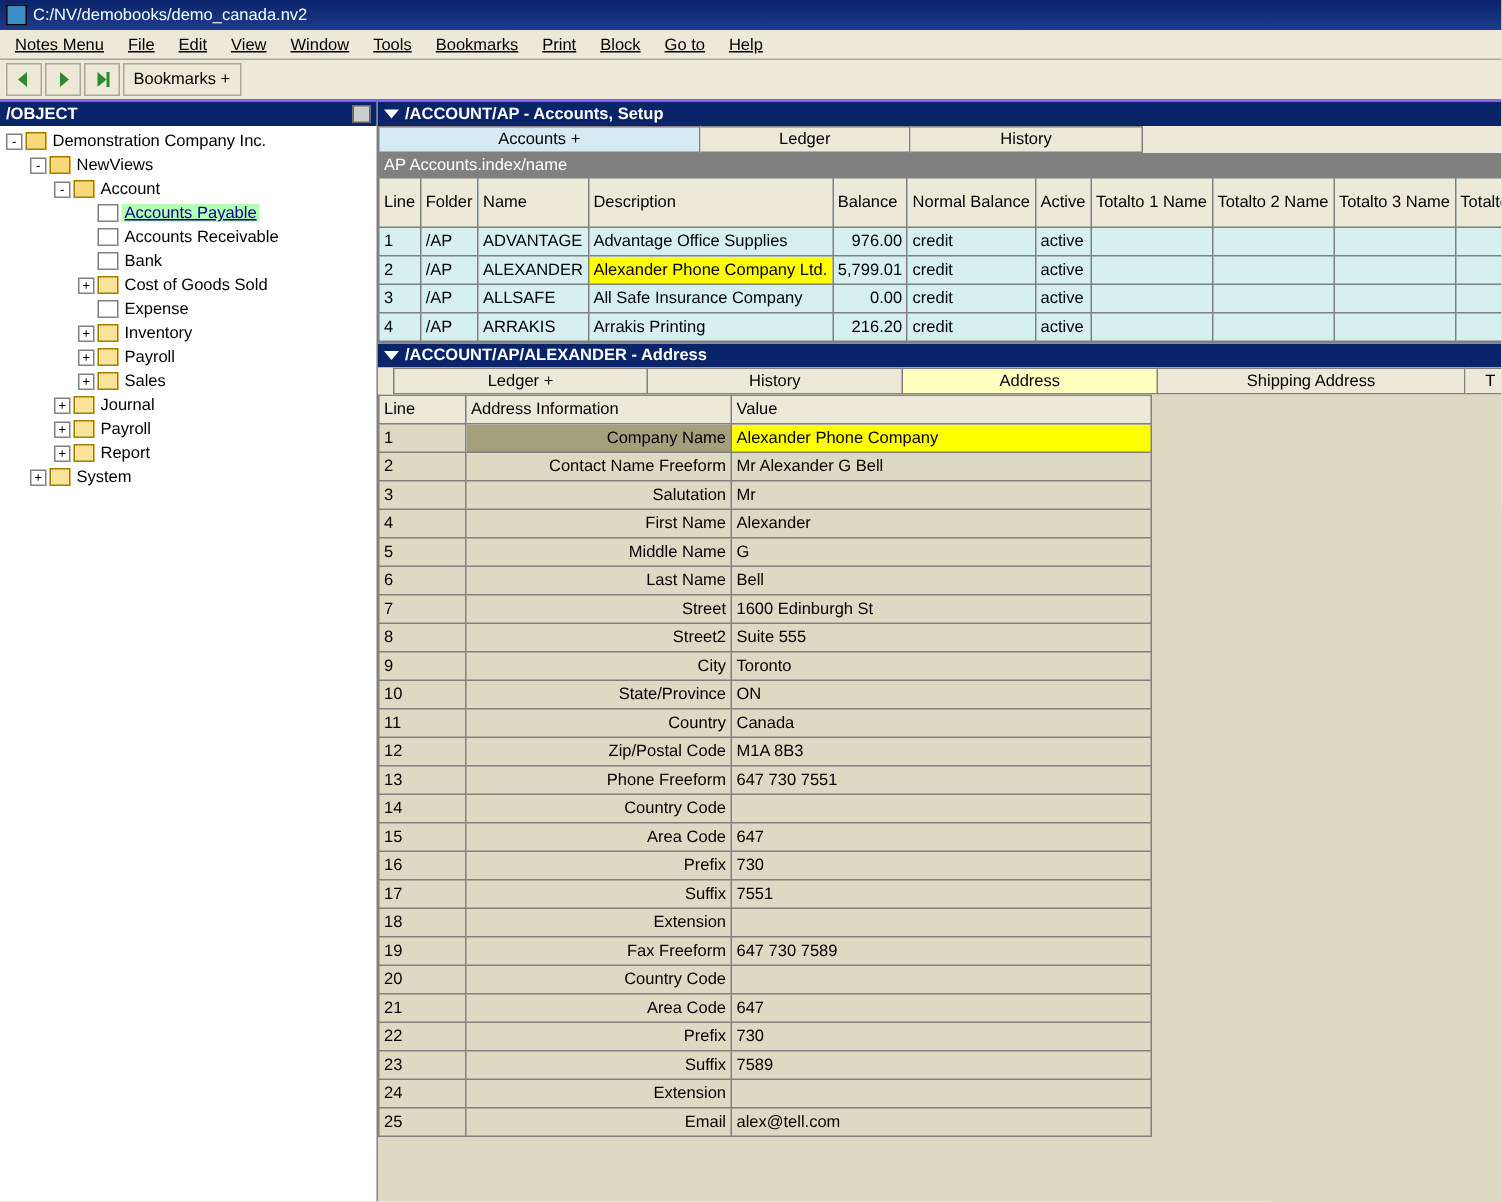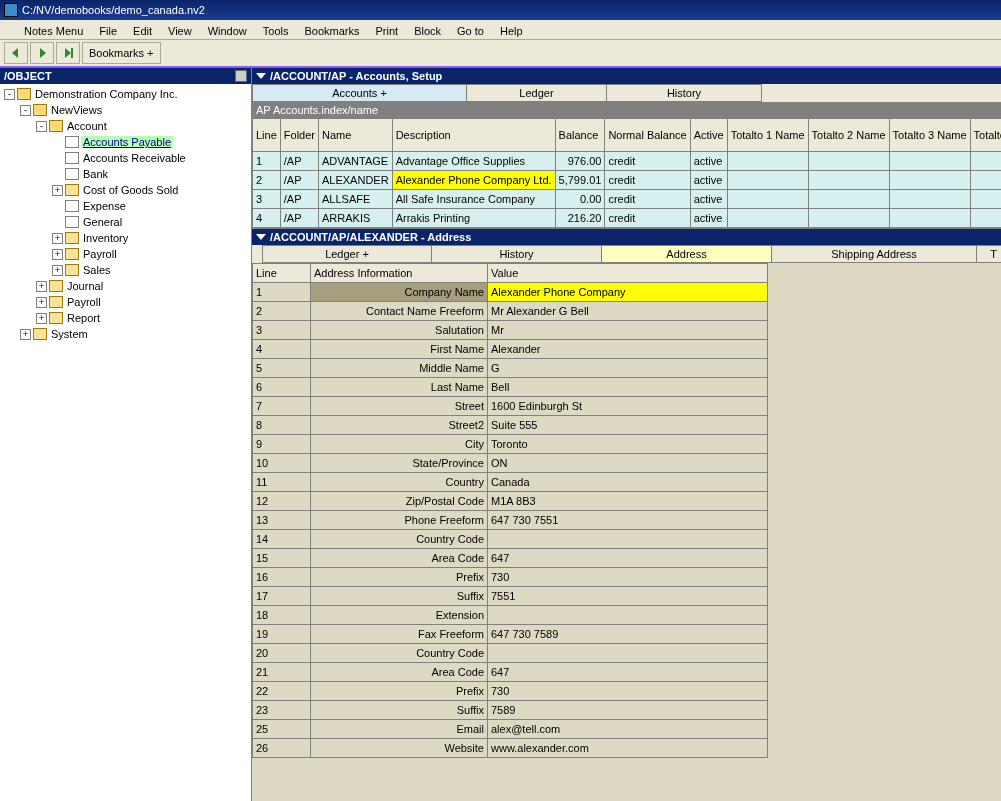--- a/index.html
+++ b/index.html
@@ -1,19 +1,19 @@
 <!DOCTYPE html>
 <html><head>
 <meta charset="utf-8">
 <style>
 * { box-sizing: border-box; margin: 0; padding: 0; font-family: "Tahoma", Arial, sans-serif; font-size: 11px; }
 html, body { width: 1001px; height: 801px; overflow: hidden; background: #ECE9D8; }
 .titlebar { height: 20px; background: linear-gradient(#0A246A,#1C3C8C); color: #fff; display: flex; align-items: center; padding: 0 4px; }
 .titlebar-icon { width: 14px; height: 14px; background: #3C8CC6; margin-right: 4px; border: 1px solid #000; }
-.menubar { height: 20px; background: #ECE9D8; display: flex; align-items: flex-end; padding: 0 16px; border-bottom: 1px solid #ACA899; }
+.menubar { height: 20px; background: #ECE9D8; display: flex; align-items: center; padding: 0 2px; border-bottom: 1px solid #ACA899; text-decoration: underline; }
 .menubar span { padding: 2px 8px; cursor: default; }
 .toolbar { height: 28px; background: #ECE9D8; display: flex; align-items: center; padding: 2px 4px; border-bottom: 2px solid #8b5cf6; gap:2px;}
 .tool-btn { width: 24px; height: 22px; border: 1px solid #ACA899; background: #ECE9D8; display:flex; align-items:center; justify-content:center; }
 .tool-btn.green svg { fill:#2D8B2D; }
 .bookmarks-btn { height: 22px; border: 1px solid #ACA899; background: #ECE9D8; padding: 2px 6px; display:flex; align-items:center; gap:4px;}
 .splitter { display: flex; height: calc(801px - 20px - 20px - 28px); }
 .left { width: 252px; background: #fff; border-right: 1px solid #808080; display:flex; flex-direction:column; }
 .right { flex: 1; display: flex; flex-direction: column; overflow:hidden; }
 .panel-header { height: 16px; background: #0A246A; color: #fff; display: flex; align-items: center; padding: 0 4px; font-weight: bold; font-size:10px; }
 .panel-header .gear { margin-left:auto; width:12px; height:12px; background:#ccc; border:1px solid #666; }
@@ -146,26 +146,20 @@
           <span class="tree-label">Cost of Goods Sold</span>
         </div>
         <div class="tree-item">
           <span class="tree-indent" style="width: 52px;"></span>
           <span class="tree-spacer"></span>
           <span class="tree-icon doc"></span>
           <span class="tree-label">Expense</span>
         </div>
         <div class="tree-item">
           <span class="tree-indent" style="width: 52px;"></span>
-          <span class="tree-spacer"></span>
-          <span class="tree-icon doc"></span>
-          <span class="tree-label">General</span>
-        </div>
-        <div class="tree-item">
-          <span class="tree-indent" style="width: 52px;"></span>
           <span class="tree-toggle">+</span>
           <span class="tree-icon folder-c"></span>
           <span class="tree-label">Inventory</span>
         </div>
         <div class="tree-item">
           <span class="tree-indent" style="width: 52px;"></span>
           <span class="tree-toggle">+</span>
           <span class="tree-icon folder-c"></span>
           <span class="tree-label">Payroll</span>
         </div>
@@ -422,27 +416,27 @@
                 <td class="line" style="width: 58px;">22</td>
                 <td class="label" style="width: 177px;">Prefix</td>
                 <td class="val" style="width: 280px;">730</td>
               </tr>
               <tr>
                 <td class="line" style="width: 58px;">23</td>
                 <td class="label" style="width: 177px;">Suffix</td>
                 <td class="val" style="width: 280px;">7589</td>
               </tr>
               <tr>
+                <td class="line" style="width: 58px;">24</td>
+                <td class="label" style="width: 177px;">Extension</td>
+                <td class="val" style="width: 280px;"></td>
+              </tr>
+              <tr>
                 <td class="line" style="width: 58px;">25</td>
                 <td class="label" style="width: 177px;">Email</td>
                 <td class="val" style="width: 280px;">alex@tell.com</td>
               </tr>
-              <tr>
-                <td class="line" style="width: 58px;">26</td>
-                <td class="label" style="width: 177px;">Website</td>
-                <td class="val" style="width: 280px;">www.alexander.com</td>
-              </tr>
             </tbody>
           </table>
         </div>
     </div>
   </div>
 </div>
 
 </body></html>

